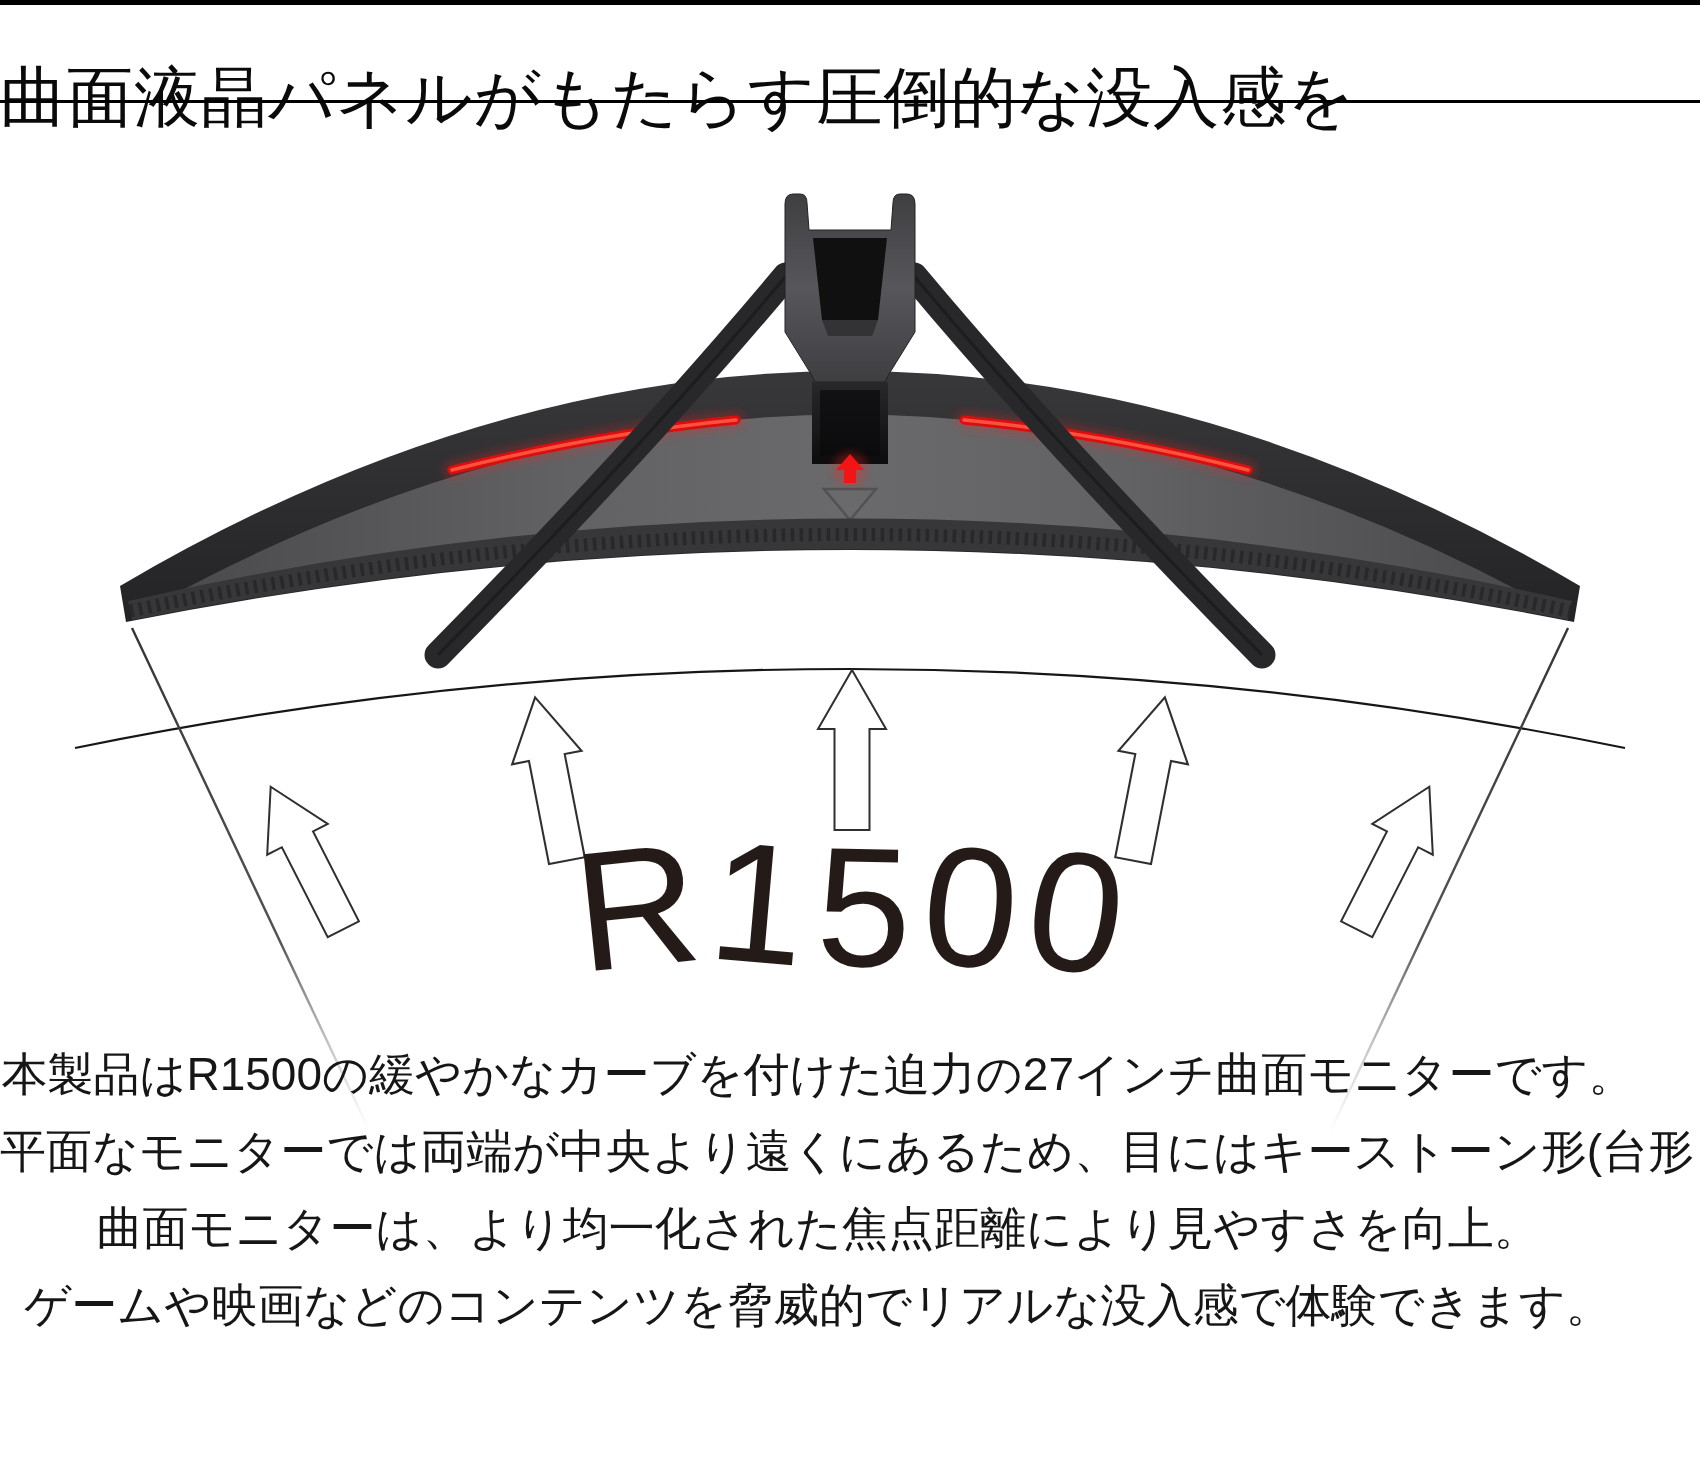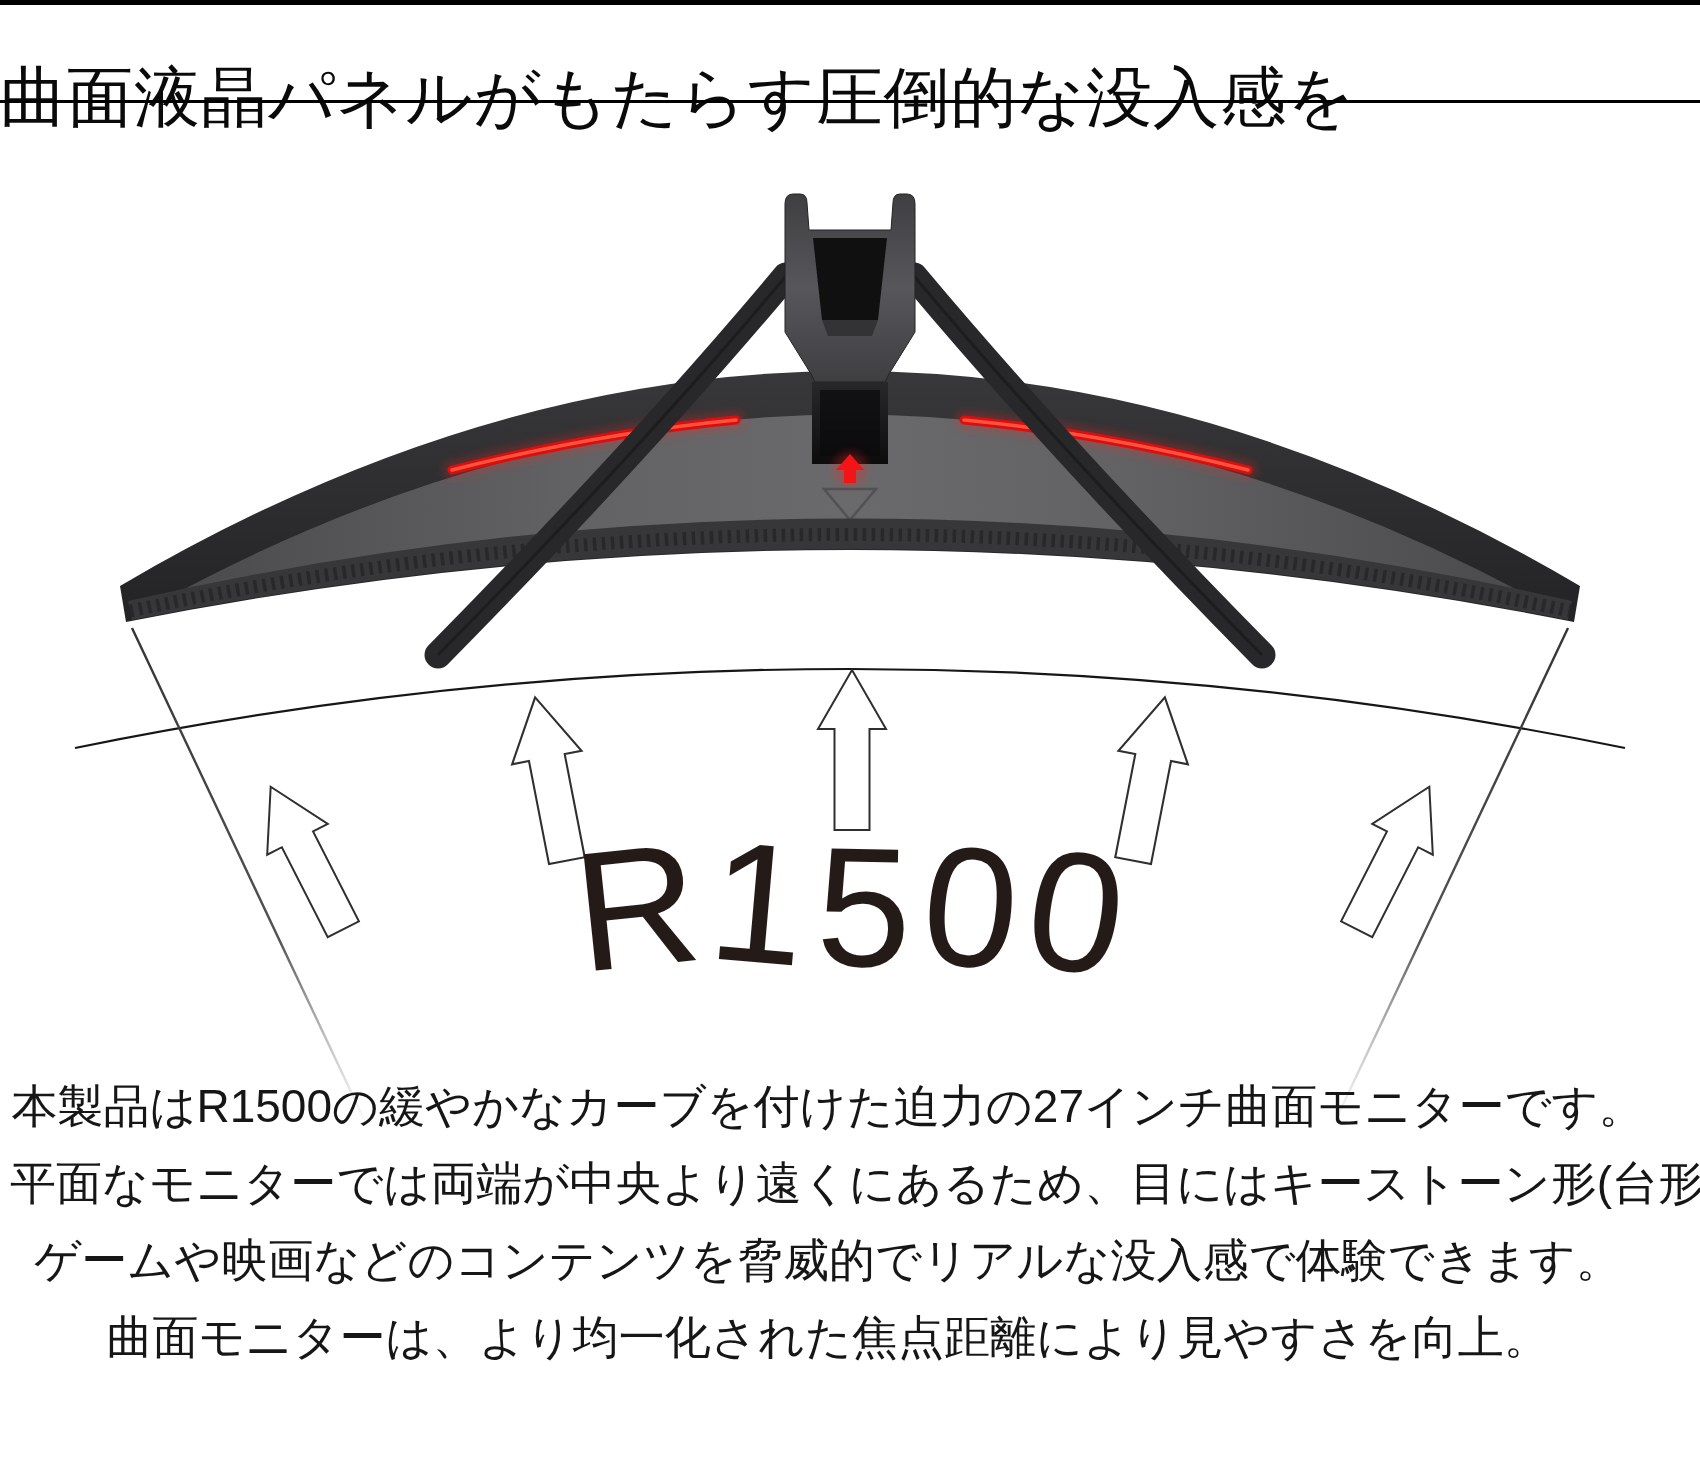--- a/index.html
+++ b/index.html
@@ -30,25 +30,24 @@
     font-size:170px;font-weight:200;line-height:1;
     color:#241a17;white-space:nowrap;
   }
   .radius-label span{display:inline-block;}
   .rl-0{transform:rotate(-6deg);}
   .rl-1{transform:rotate(5deg) translateY(-4px);}
   .rl-2{transform:rotate(1deg);}
   .rl-3{transform:rotate(5deg);}
   .rl-4{transform:rotate(8deg) translateY(5px);}
   .description{
-    position:absolute;left:0;top:1068px;width:1636px;
+    position:absolute;left:0;top:1036px;width:1636px;
     text-align:center;color:#161616;
     font-size:46px;line-height:77px;font-weight:400;
     white-space:nowrap;
-    padding-left:10px;
   }
 </style>
 </head>
 <body>
 
 <div class="top-rule"></div>
 <h1 class="title">曲面液晶パネルがもたらす圧倒的な没入感を</h1>
 <div class="title-rule"></div>
 
 <svg class="scene" viewBox="0 0 1700 1470">
@@ -152,15 +151,15 @@
   <span class="rl-0">R</span>
   <span class="rl-1">1</span>
   <span class="rl-2">5</span>
   <span class="rl-3">0</span>
   <span class="rl-4">0</span>
 </div>
 
 <div class="description">
   <div>本製品はR1500の緩やかなカーブを付けた迫力の27インチ曲面モニターです。</div>
   <div>平面なモニターでは両端が中央より遠くにあるため、目にはキーストーン形(台形） に</div>
+  <div>曲面モニターは、より均一化された焦点距離により見やすさを向上。</div>
   <div>ゲームや映画などのコンテンツを脅威的でリアルな没入感で体験できます。</div>
-  <div>曲面モニターは、より均一化された焦点距離により見やすさを向上。</div>
 </div>
 
 </body></html>

